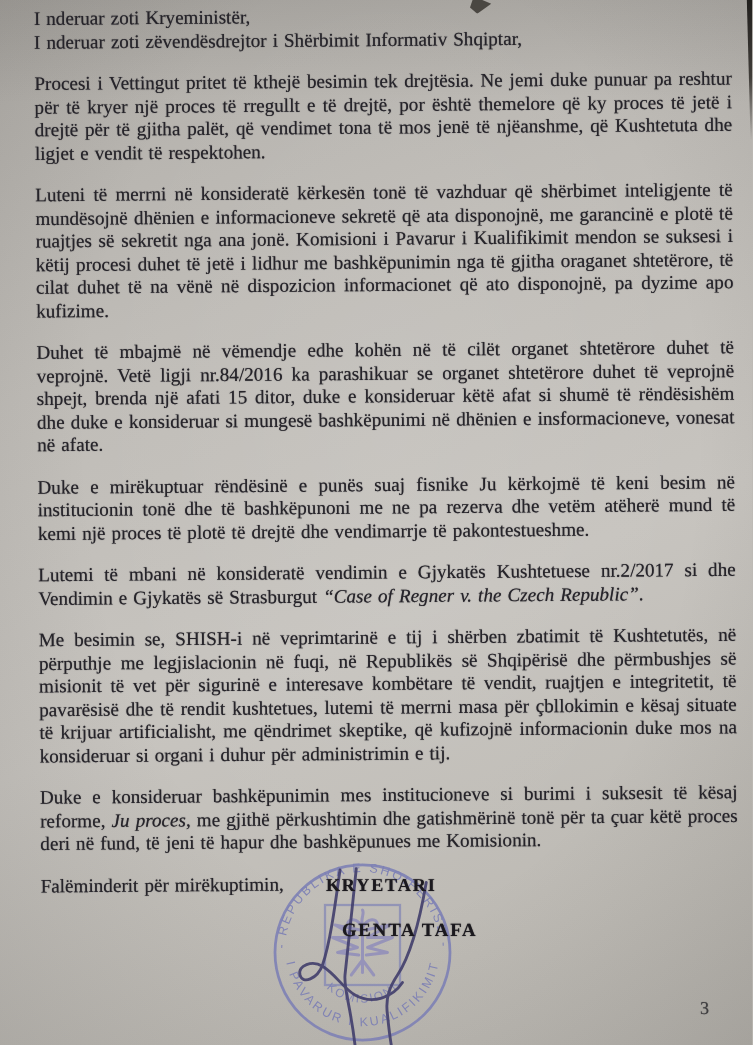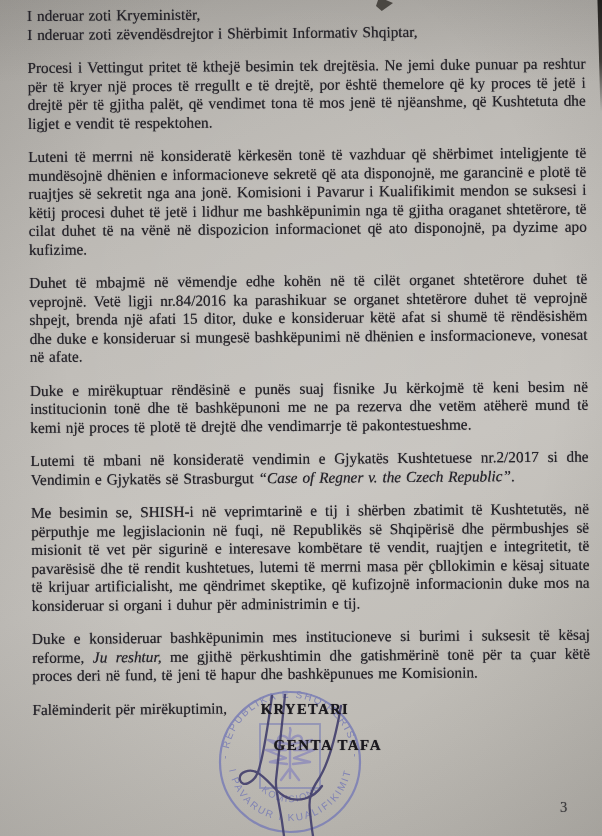--- a/index.html
+++ b/index.html
@@ -68,21 +68,21 @@
       <div>I nderuar zoti Kryeministër,</div>
       <div>I nderuar zoti zëvendësdrejtor i Shërbimit Informativ Shqiptar,</div>
     </div>
 
     <p class="para">Procesi i Vettingut pritet të kthejë besimin tek drejtësia. Ne jemi duke punuar pa reshtur për të kryer një proces të rregullt e të drejtë, por është themelore që ky proces të jetë i drejtë për të gjitha palët, që vendimet tona të mos jenë të njëanshme, që Kushtetuta dhe ligjet e vendit të respektohen.</p>
     <p class="para">Luteni të merrni në konsideratë kërkesën tonë të vazhduar që shërbimet inteligjente të mundësojnë dhënien e informacioneve sekretë që ata disponojnë, me garancinë e plotë të ruajtjes së sekretit nga ana jonë. Komisioni i Pavarur i Kualifikimit mendon se suksesi i këtij procesi duhet të jetë i lidhur me bashkëpunimin nga të gjitha oraganet shtetërore, të cilat duhet të na vënë në dispozicion informacionet që ato disponojnë, pa dyzime apo kufizime.</p>
     <p class="para">Duhet të mbajmë në vëmendje edhe kohën në të cilët organet shtetërore duhet të veprojnë. Vetë ligji nr.84/2016 ka parashikuar se organet shtetërore duhet të veprojnë shpejt, brenda një afati 15 ditor, duke e konsideruar këtë afat si shumë të rëndësishëm dhe duke e konsideruar si mungesë bashkëpunimi në dhënien e insformacioneve, vonesat në afate.</p>
     <p class="para">Duke e mirëkuptuar rëndësinë e punës suaj fisnike Ju kërkojmë të keni besim në institucionin tonë dhe të bashkëpunoni me ne pa rezerva dhe vetëm atëherë mund të kemi një proces të plotë të drejtë dhe vendimarrje të pakontestueshme.</p>
     <p class="para"><span>Lutemi të mbani në konsideratë vendimin e Gjykatës Kushtetuese nr.2/2017 si dhe Vendimin e Gjykatës së Strasburgut </span><em>“Case of Regner v. the Czech Republic”</em><span>.</span></p>
     <p class="para">Me besimin se, SHISH-i në veprimtarinë e tij i shërben zbatimit të Kushtetutës, në përputhje me legjislacionin në fuqi, në Republikës së Shqipërisë dhe përmbushjes së misionit të vet për sigurinë e interesave kombëtare të vendit, ruajtjen e integritetit, të pavarësisë dhe të rendit kushtetues, lutemi të merrni masa për çbllokimin e kësaj situate të krijuar artificialisht, me qëndrimet skeptike, që kufizojnë informacionin duke mos na konsideruar si organi i duhur për administrimin e tij.</p>
-    <p class="para"><span>Duke e konsideruar bashkëpunimin mes institucioneve si burimi i suksesit të kësaj reforme, </span><em>Ju reshtur,</em><span> me gjithë përkushtimin dhe gatishmërinë tonë për ta çuar këtë proces deri në fund, të jeni të hapur dhe bashkëpunues me Komisionin.</span></p>
+    <p class="para"><span>Duke e konsideruar bashkëpunimin mes institucioneve si burimi i suksesit të kësaj reforme, </span><em>Ju proces,</em><span> me gjithë përkushtimin dhe gatishmërinë tonë për ta çuar këtë proces deri në fund, të jeni të hapur dhe bashkëpunues me Komisionin.</span></p>
 
     <p class="closing">Falëminderit për mirëkuptimin,</p>
   </div>
 
   <svg class="stamp-svg" width="160" height="150" viewBox="0 0 160 150">
     <g stroke="#7e81b5" fill="none" opacity="0.9">
       <circle cx="78" cy="76" r="70" stroke-width="2.2"></circle>
       <rect x="48" y="38" width="60" height="64" stroke-width="1.8" opacity="0.75"></rect>
     </g>
     <defs>

